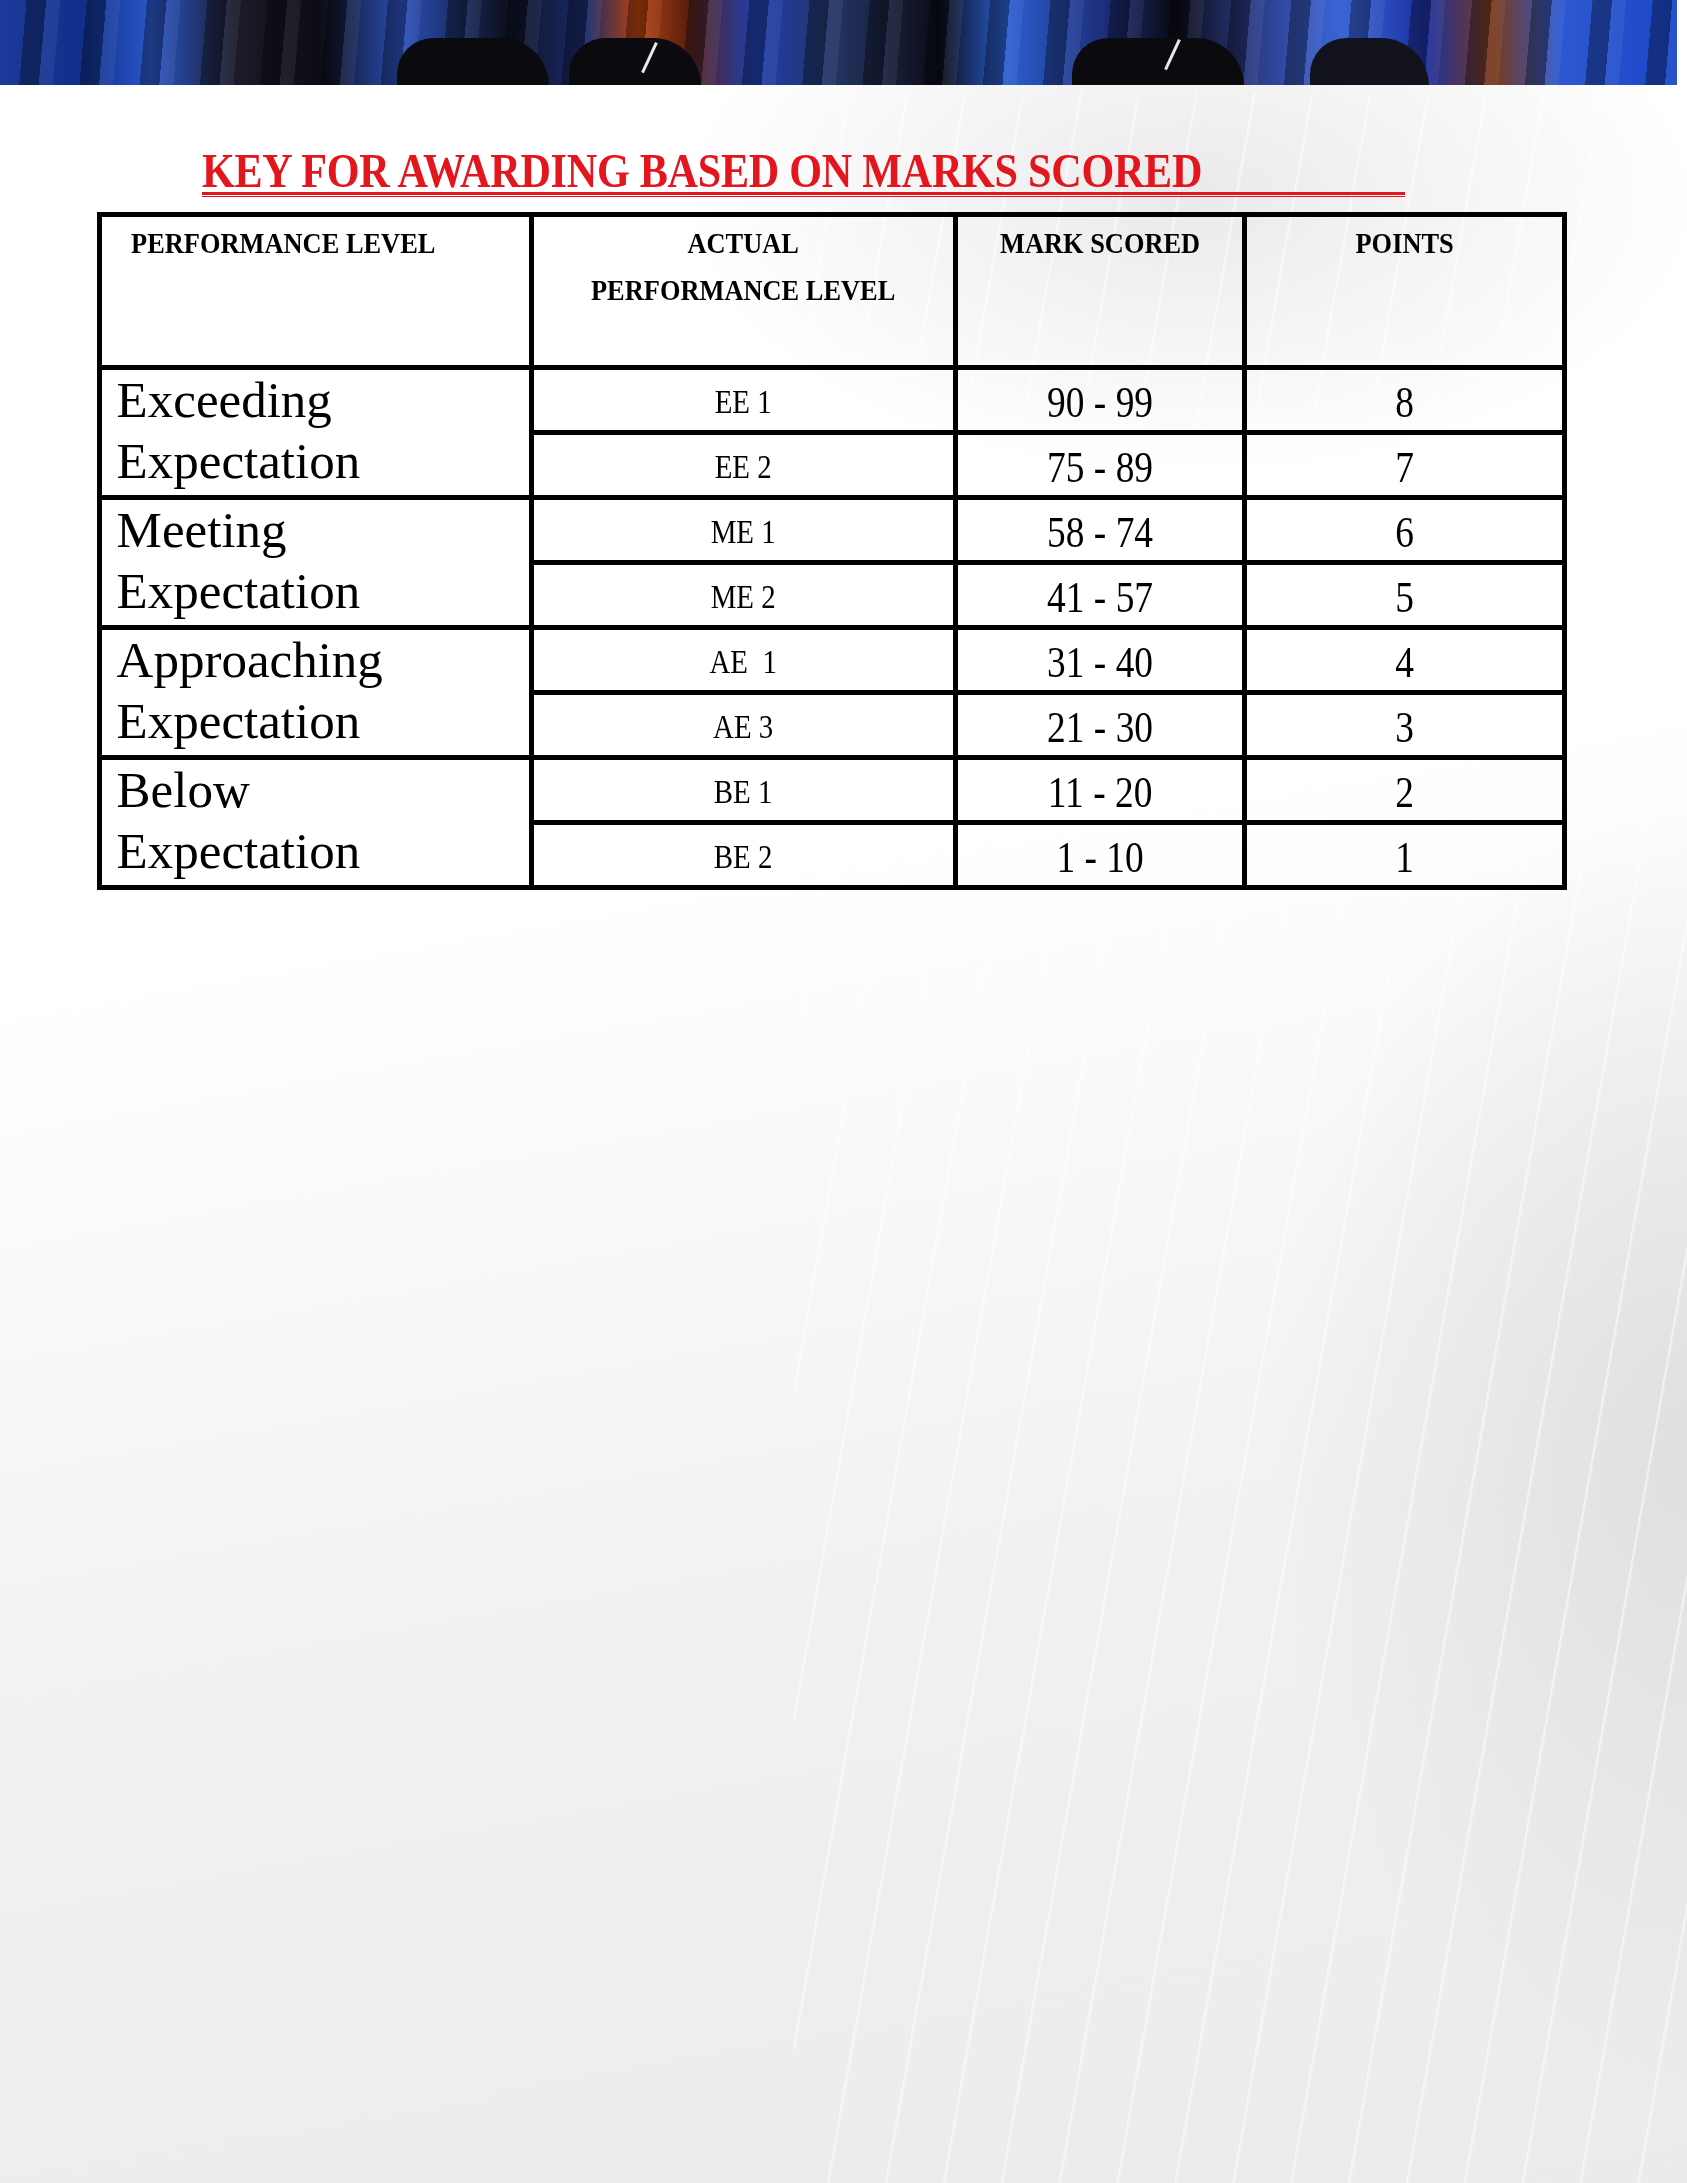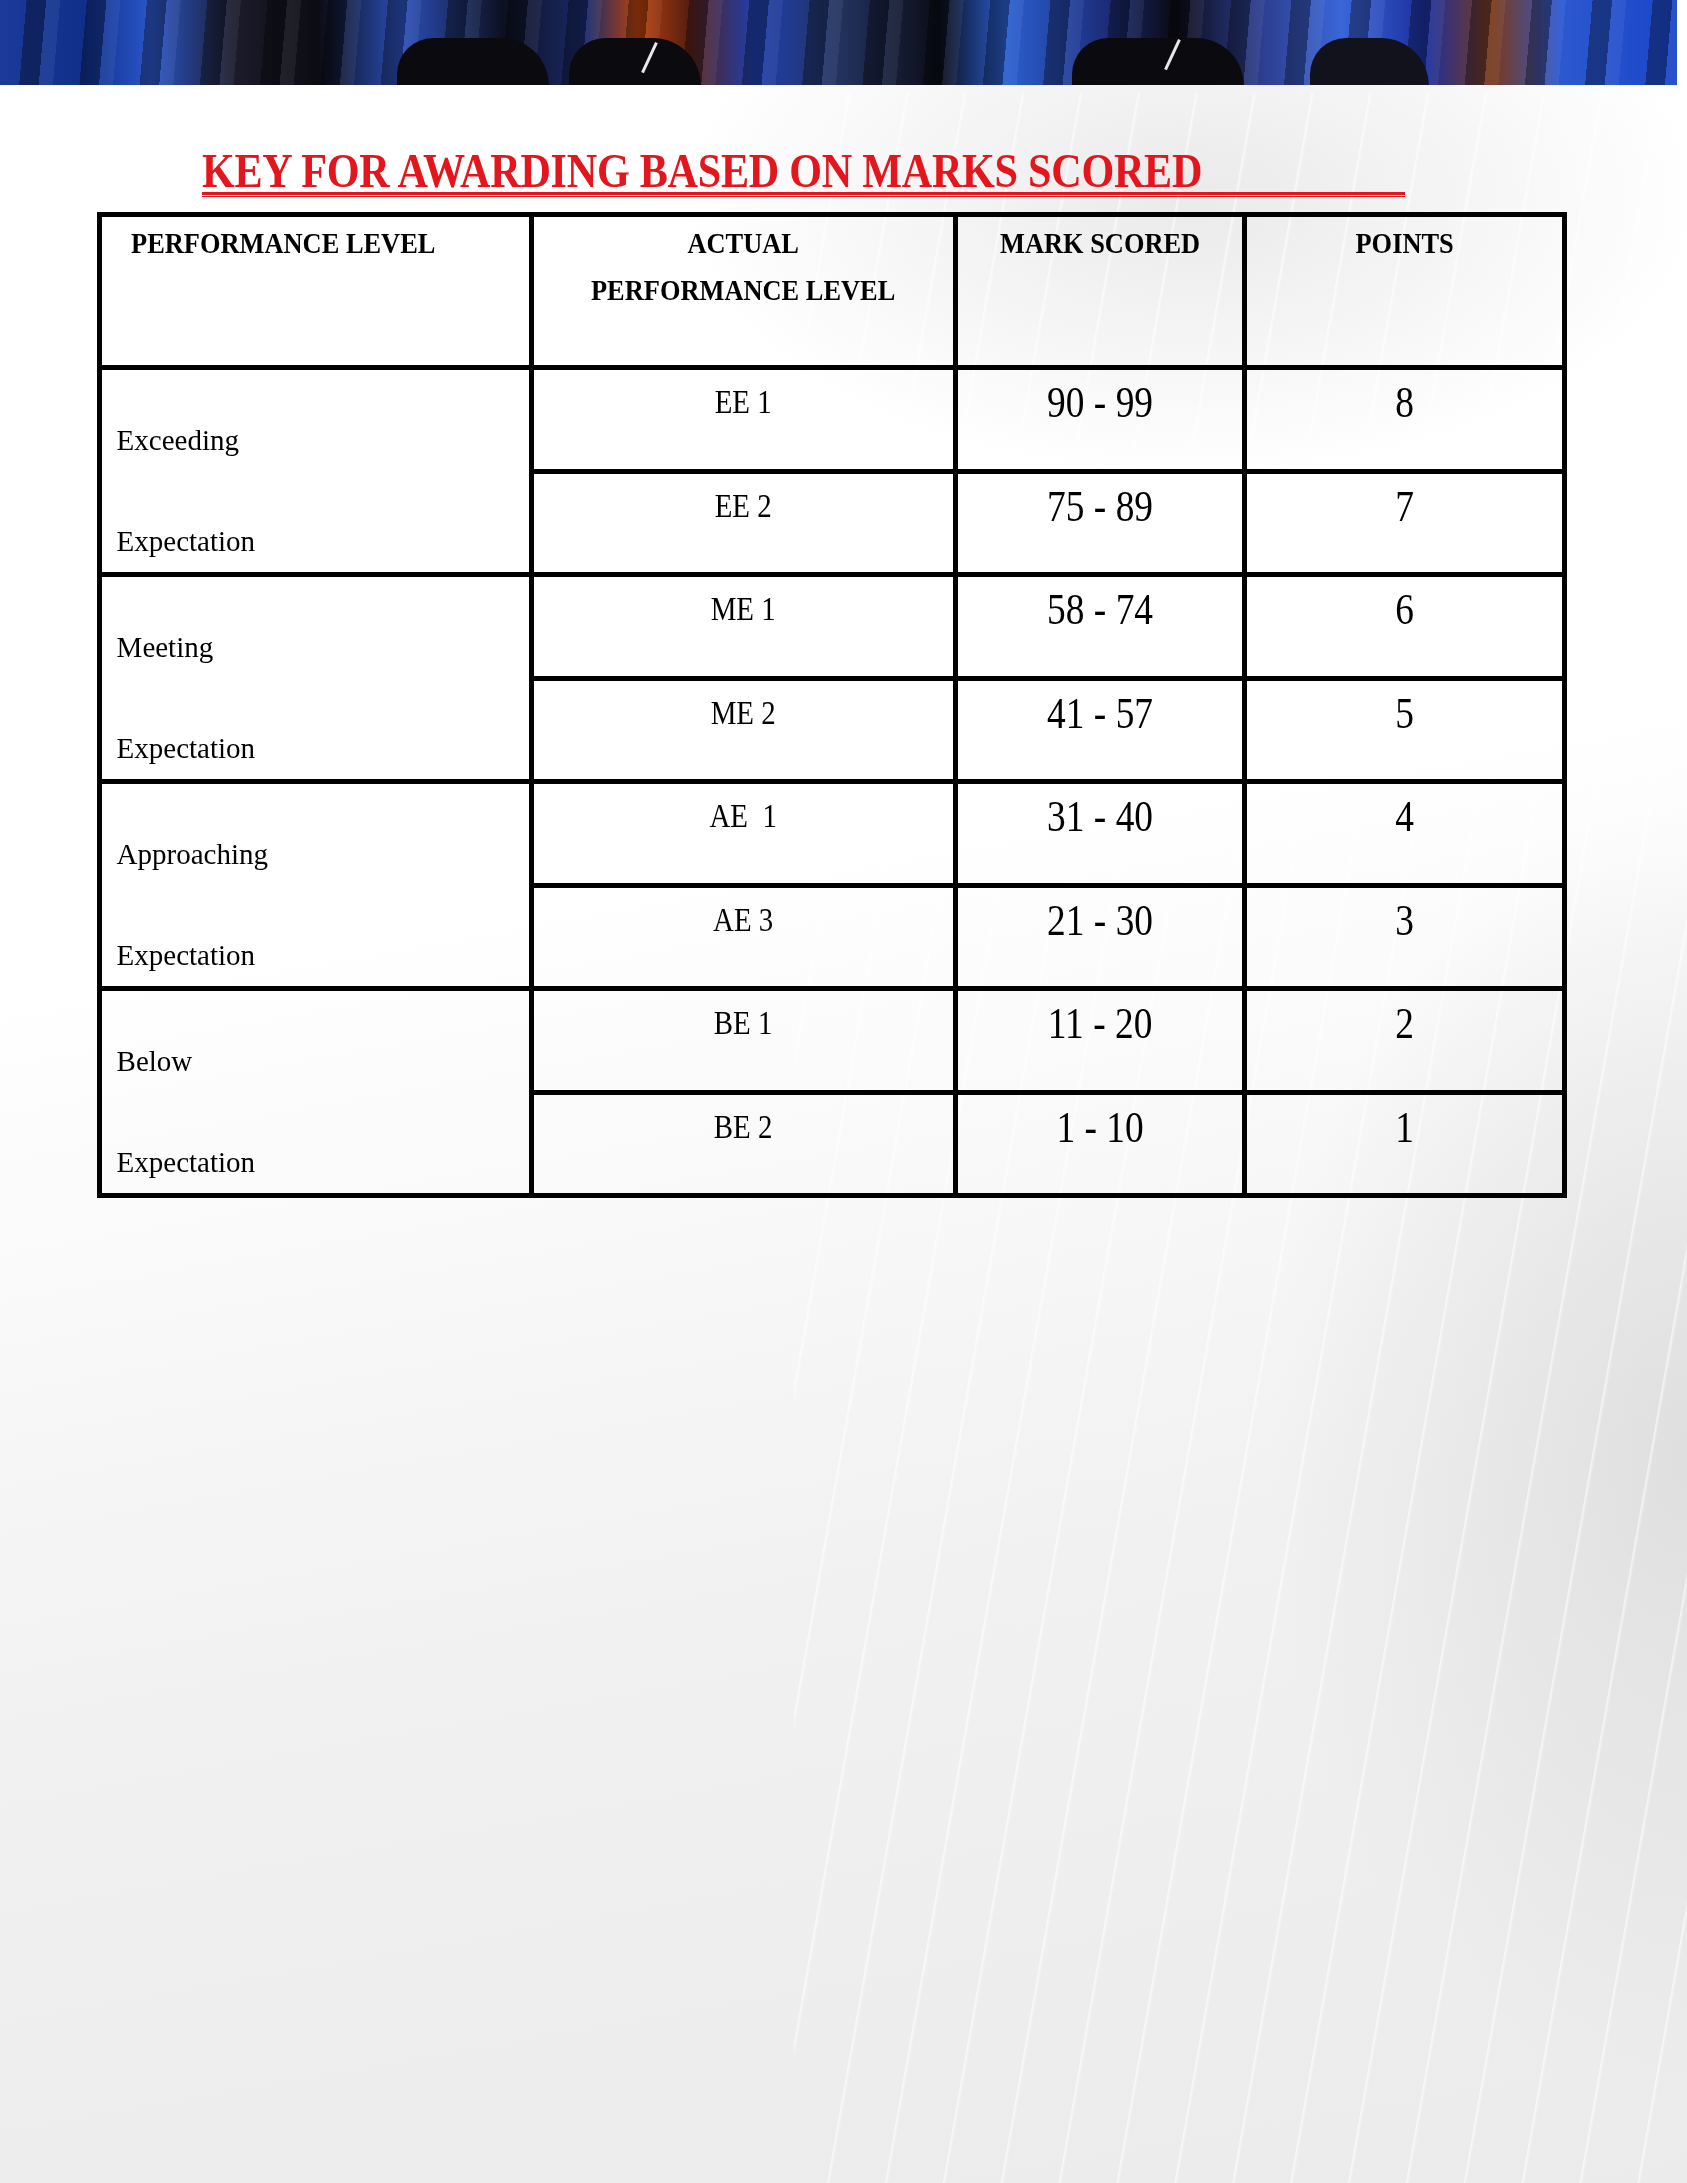--- a/index.html
+++ b/index.html
@@ -73,24 +73,23 @@
     font-size:30px; line-height:45px; color:#000;
     display:block; text-align:center;
     transform:scaleX(0.88);
   }
   th.h1 .hdr { text-align:left; padding-left:33px; padding-top:2.6px; transform-origin:left; }
   th.h2 .hdr, th.h3 .hdr, th.h4 .hdr { padding-top:2.6px; }
   tr.header { height:153px; }
   tr.row { height:65px; }
   .level {
     font-family:"Liberation Serif", serif;
-    font-size:29px; line-height:61px; color:#000;
+    font-size:51px; line-height:61px; color:#000;
     padding-left:14.6px; padding-top:0px;
     display:block;
-    margin-top:40px;
   }
   .code {
     display:block; text-align:center;
     font-family:"Liberation Serif", serif; font-size:34px; line-height:40px;
     padding-top:12px; color:#000;
     transform:scaleX(0.85);
   }
   .mark {
     display:block; text-align:center;
     font-family:"Liberation Serif", serif; font-size:44px; line-height:49px;

